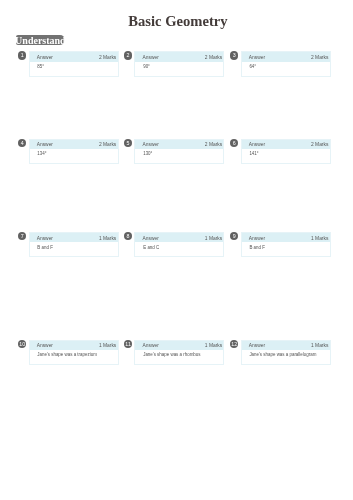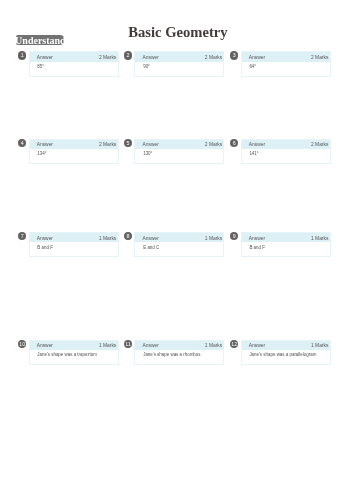--- a/index.html
+++ b/index.html
@@ -1,21 +1,21 @@
 <!DOCTYPE html>
 <html><head>
 <meta charset="utf-8">
 <style>
   html,body{margin:0;padding:0;}
   body{width:353px;height:500px;background:#ffffff;overflow:hidden;
        font-family:"Liberation Sans",sans-serif;
        -webkit-font-smoothing:antialiased;}
   .page{position:relative;width:353px;height:500px;background:#fff;}
 
-  .title{position:absolute;left:1.5px;top:24px;width:353px;text-align:center;
+  .title{position:absolute;left:1.5px;top:13px;width:353px;text-align:center;
          font-family:"Liberation Serif",serif;font-weight:700;font-size:14.6px;
          color:#433b39;white-space:nowrap;}
 
   .badge{position:absolute;left:16px;top:35px;height:9.6px;width:48.8px;
          border-radius:2px 5px 5px 2px;background:#727272;color:#ffffff;
          font-family:"Liberation Serif",serif;font-weight:700;font-size:10px;
          display:flex;align-items:center;justify-content:center;
          box-sizing:border-box;line-height:9.6px;padding-top:1.3px;white-space:nowrap;}
 
   .grid{position:absolute;left:0;top:0;width:353px;height:500px;}

